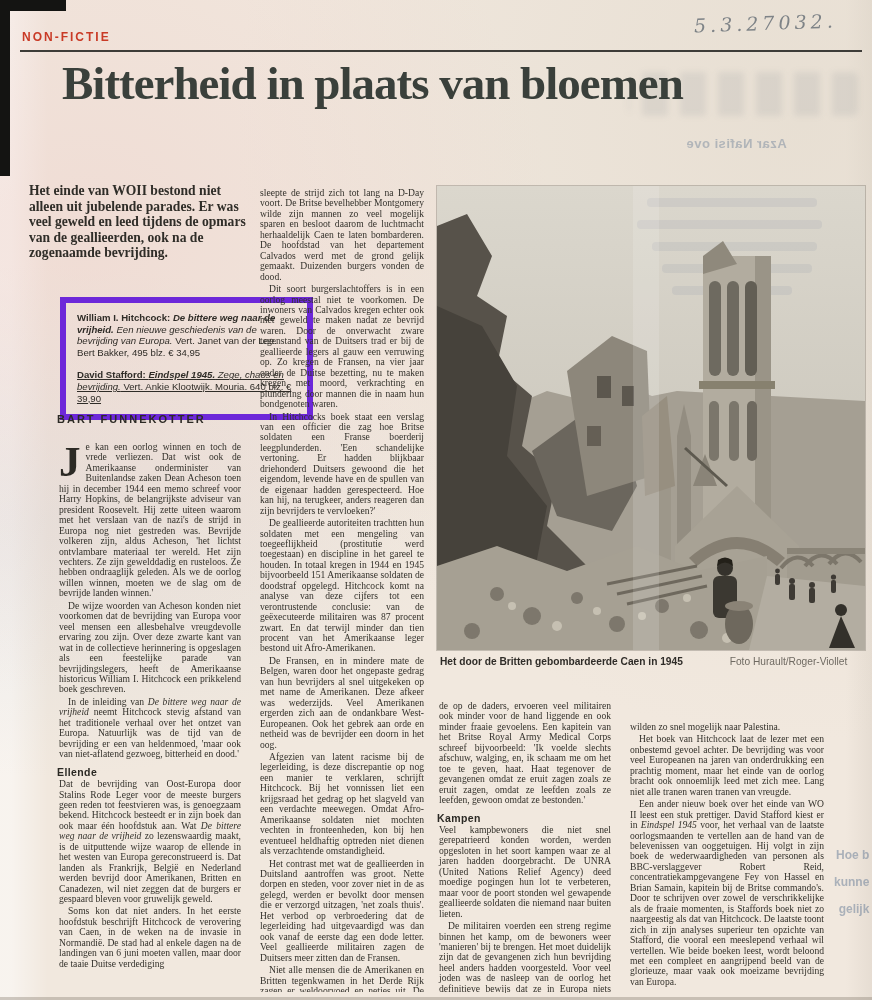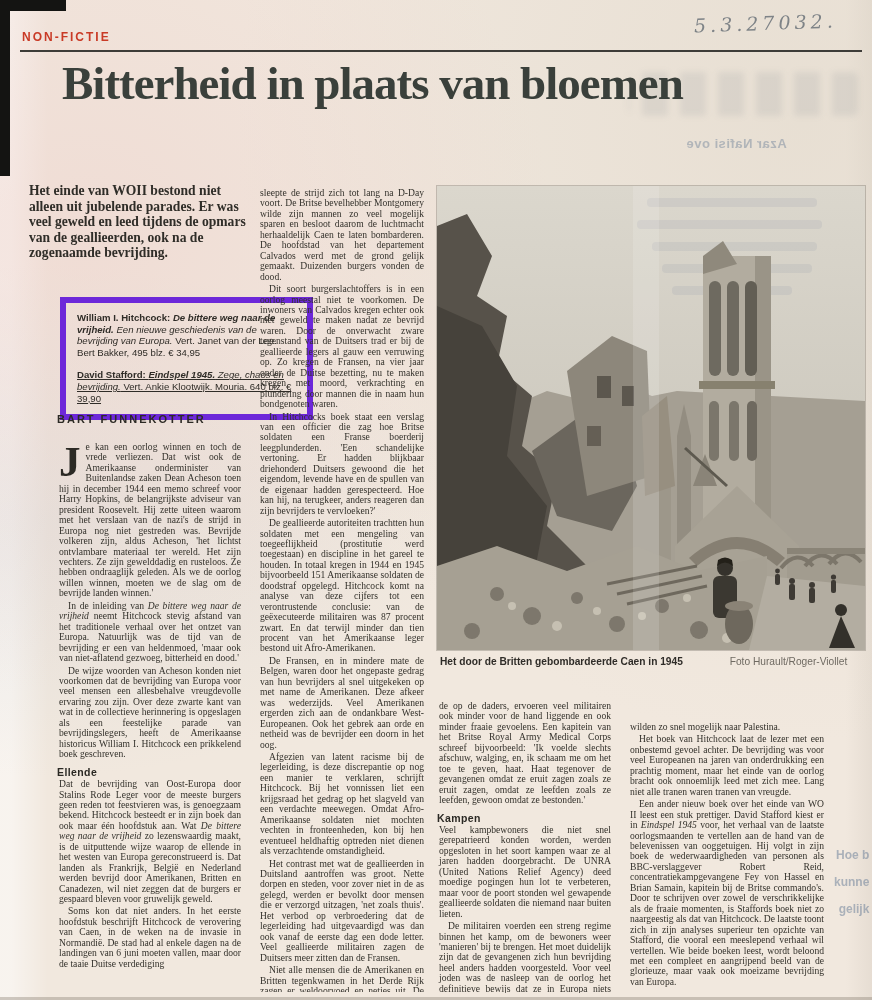--- a/index.html
+++ b/index.html
@@ -111,22 +111,22 @@
 
   <div class="bookbox">
     <p class="entry"><span class="b">William I. Hitchcock: </span><span class="bi">De bittere weg naar de vrijheid.</span><span class="i"> Een nieuwe geschiedenis van de bevrijding van Europa.</span><span> Vert. Janet van der Lee. Bert Bakker, 495 blz. € 34,95</span></p>
     <p class="entry"><span class="b">David Stafford: </span><span class="bi">Eindspel 1945.</span><span class="i"> Zege, chaos en bevrijding.</span><span> Vert. Ankie Klootwijk. Mouria. 640 blz. € 39,90</span></p>
   </div>
 
   <div class="byline">BART FUNNEKOTTER</div>
 
   <div class="col" id="col1">
     <p><span class="dropcap">J</span><span>e kan een oorlog winnen en toch de vrede verliezen. Dat wist ook de Amerikaanse onderminister van Buitenlandse zaken Dean Acheson toen hij in december 1944 een memo schreef voor Harry Hopkins, de belangrijkste adviseur van president Roosevelt. Hij zette uiteen waarom met het verslaan van de nazi's de strijd in Europa nog niet gestreden was. Bevrijde volkeren zijn, aldus Acheson, 'het lichtst ontvlambare materiaal ter wereld. Het zijn vechters. Ze zijn gewelddadig en rusteloos. Ze hebben ondraaglijk geleden. Als we de oorlog willen winnen, moeten we de slag om de bevrijde landen winnen.'</span></p>
+    <p class="ind">De wijze woorden van Acheson konden niet voorkomen dat de bevrijding van Europa voor veel mensen een allesbehalve vreugdevolle ervaring zou zijn. Over deze zwarte kant van wat in de collectieve herinnering is opgeslagen als een feestelijke parade van bevrijdingslegers, heeft de Amerikaanse historicus William I. Hitchcock een prikkelend boek geschreven.</p>
     <p class="ind"><span>In de inleiding van </span><span class="i">De bittere weg naar de vrijheid</span><span> neemt Hitchcock stevig afstand van het traditionele verhaal over het ontzet van Europa. Natuurlijk was de tijd van de bevrijding er een van heldenmoed, 'maar ook van niet-aflatend gezwoeg, bitterheid en dood.'</span></p>
-    <p class="ind">De wijze woorden van Acheson konden niet voorkomen dat de bevrijding van Europa voor veel mensen een allesbehalve vreugdevolle ervaring zou zijn. Over deze zwarte kant van wat in de collectieve herinnering is opgeslagen als een feestelijke parade van bevrijdingslegers, heeft de Amerikaanse historicus William I. Hitchcock een prikkelend boek geschreven.</p>
     <p class="subhead">Ellende</p>
     <p><span>Dat de bevrijding van Oost-Europa door Stalins Rode Leger voor de meeste burgers geen reden tot feestvieren was, is genoegzaam bekend. Hitchcock besteedt er in zijn boek dan ook maar één hoofdstuk aan. Wat </span><span class="i">De bittere weg naar de vrijheid</span><span> zo lezenswaardig maakt, is de uitputtende wijze waarop de ellende in het westen van Europa gereconstrueerd is. Dat landen als Frankrijk, België en Nederland werden bevrijd door Amerikanen, Britten en Canadezen, wil niet zeggen dat de burgers er gespaard bleven voor gruwelijk geweld.</span></p>
     <p class="ind">Soms kon dat niet anders. In het eerste hoofdstuk beschrijft Hitchcock de verovering van Caen, in de weken na de invasie in Normandië. De stad had al enkele dagen na de landingen van 6 juni moeten vallen, maar door de taaie Duitse verdediging</p>
   </div>
 
   <div class="col" id="col2">
     <p>sleepte de strijd zich tot lang na D-Day voort. De Britse bevelhebber Montgomery wilde zijn mannen zo veel mogelijk sparen en besloot daarom de luchtmacht herhaaldelijk Caen te laten bombarderen. De hoofdstad van het departement Calvados werd met de grond gelijk gemaakt. Duizenden burgers vonden de dood.</p>
     <p class="ind">Dit soort burgerslachtoffers is in een oorlog meestal niet te voorkomen. De inwoners van Calvados kregen echter ook met geweld te maken nadat ze bevrijd waren. Door de onverwacht zware tegenstand van de Duitsers trad er bij de geallieerde legers al gauw een verruwing op. Zo kregen de Fransen, na vier jaar onder de Duitse bezetting, nu te maken kregen met moord, verkrachting en plundering door mannen die in naam hun bondgenoten waren.</p>
     <p class="ind">In Hitchcocks boek staat een verslag van een officier die zag hoe Britse soldaten een Franse boerderij leegplunderden. 'Een schandelijke vertoning. Er hadden blijkbaar driehonderd Duitsers gewoond die het eigendom, levende have en de spullen van de eigenaar hadden gerespecteerd. Hoe kan hij, na terugkeer, anders reageren dan zijn bevrijders te vervloeken?'</p>
     <p class="ind">De geallieerde autoriteiten trachtten hun soldaten met een mengeling van toegeeflijkheid (prostitutie werd toegestaan) en discipline in het gareel te houden. In totaal kregen in 1944 en 1945 bijvoorbeeld 151 Amerikaanse soldaten de doodstraf opgelegd. Hitchcock komt na analyse van deze cijfers tot een verontrustende conclusie: van de geëxecuteerde militairen was 87 procent zwart. En dat terwijl minder dan tien procent van het Amerikaanse leger bestond uit Afro-Amerikanen.</p>

